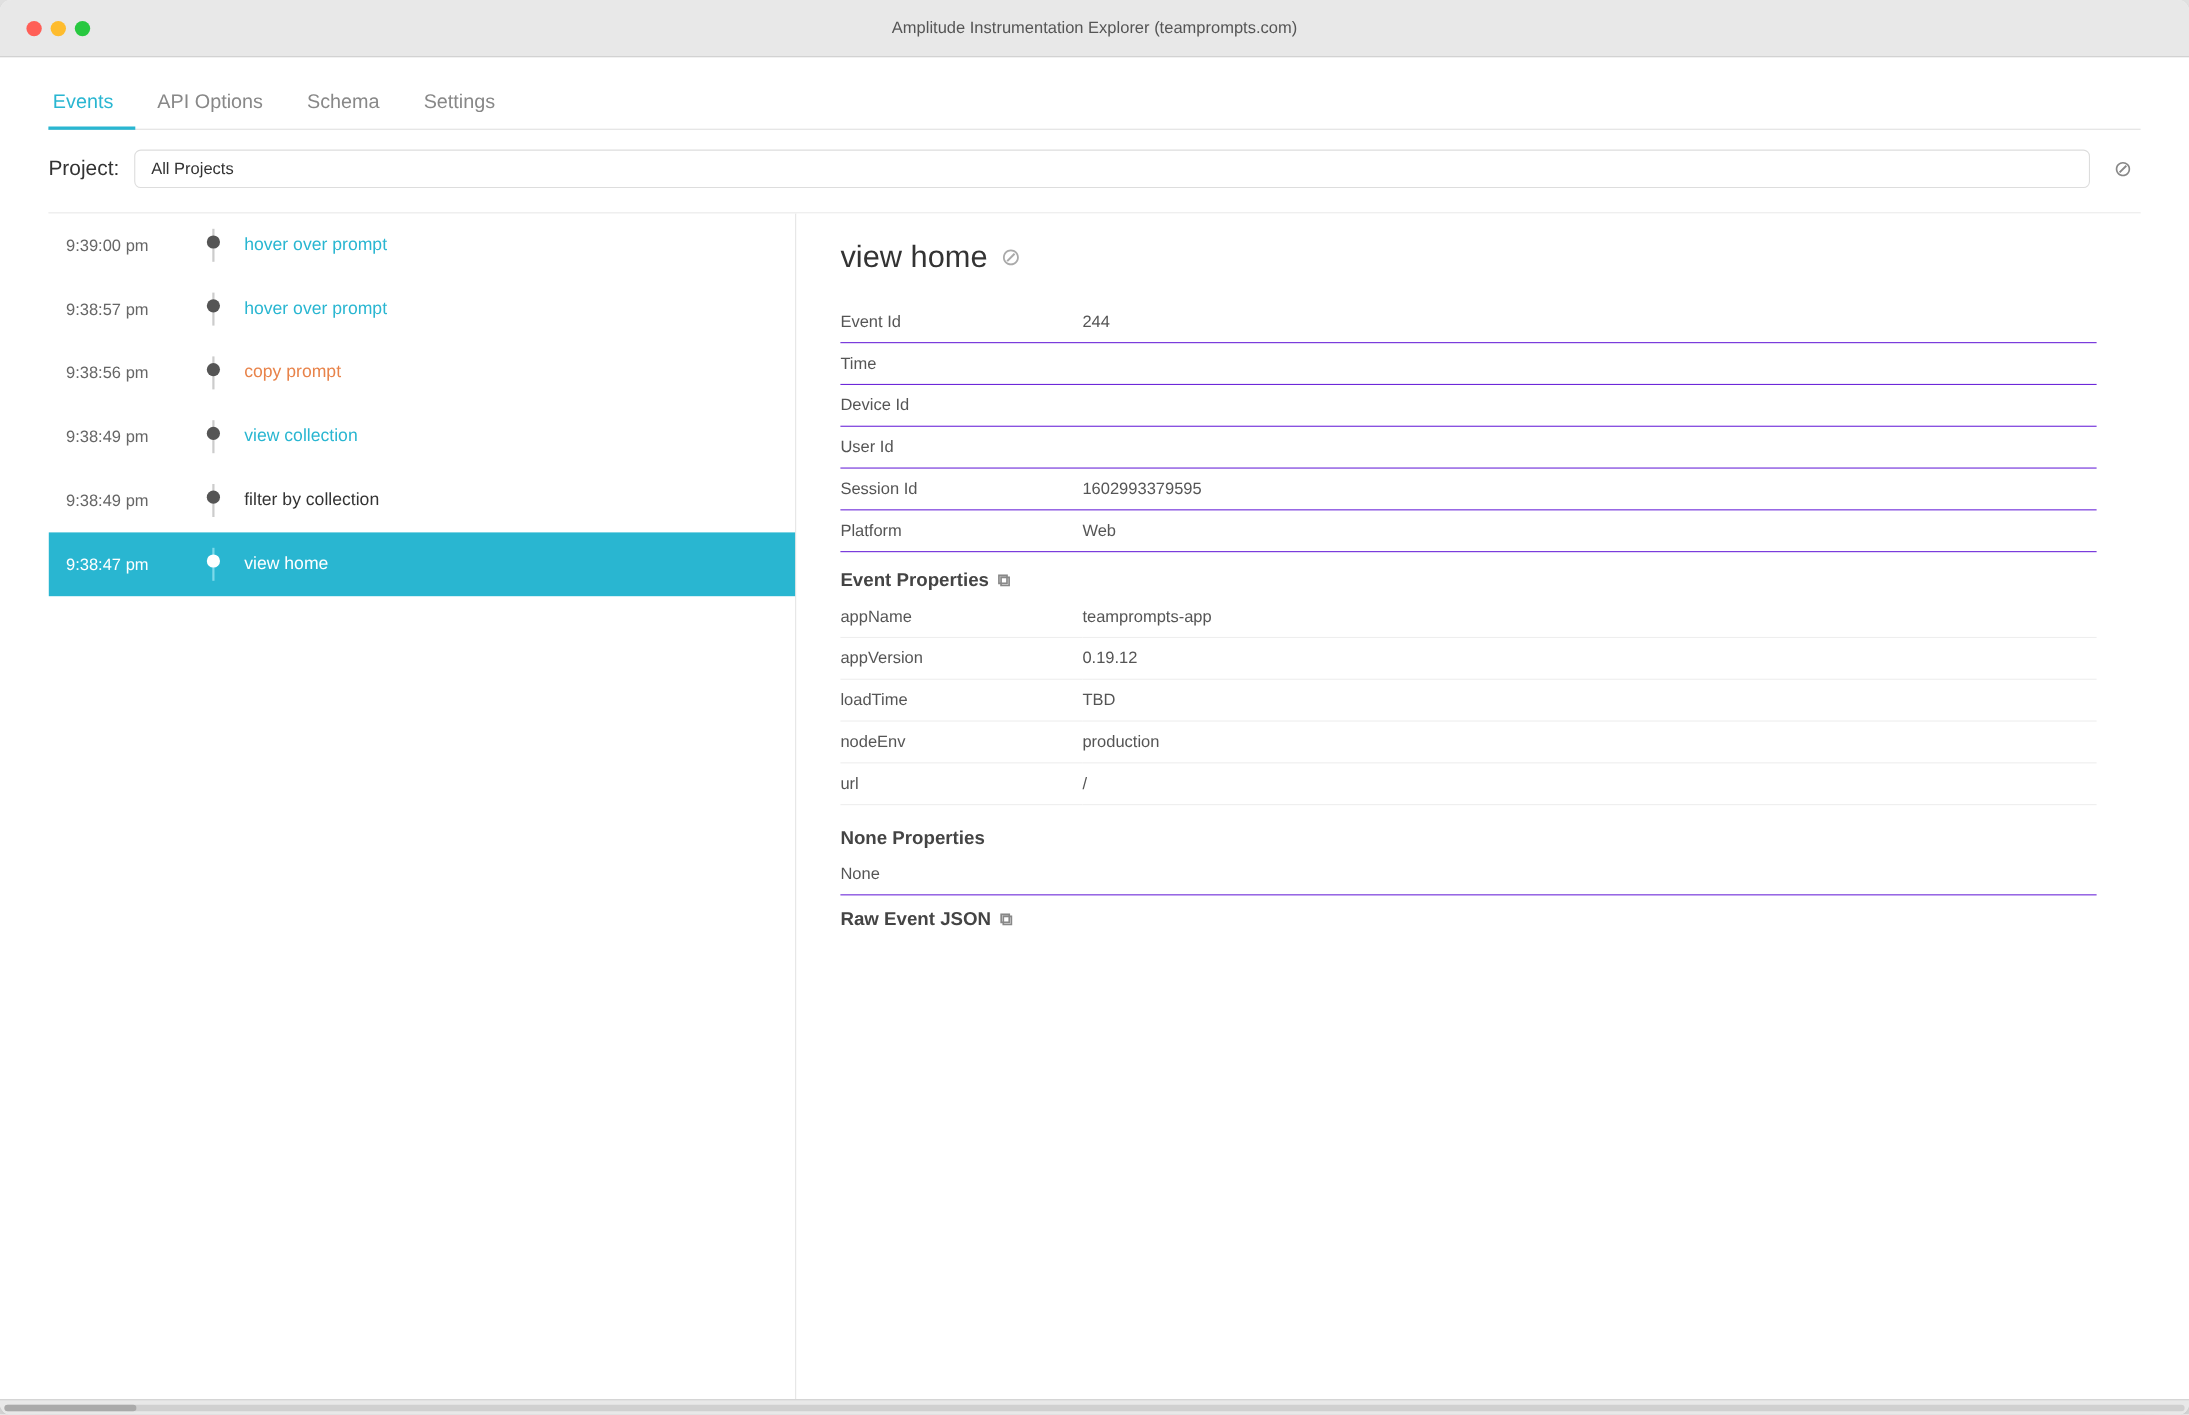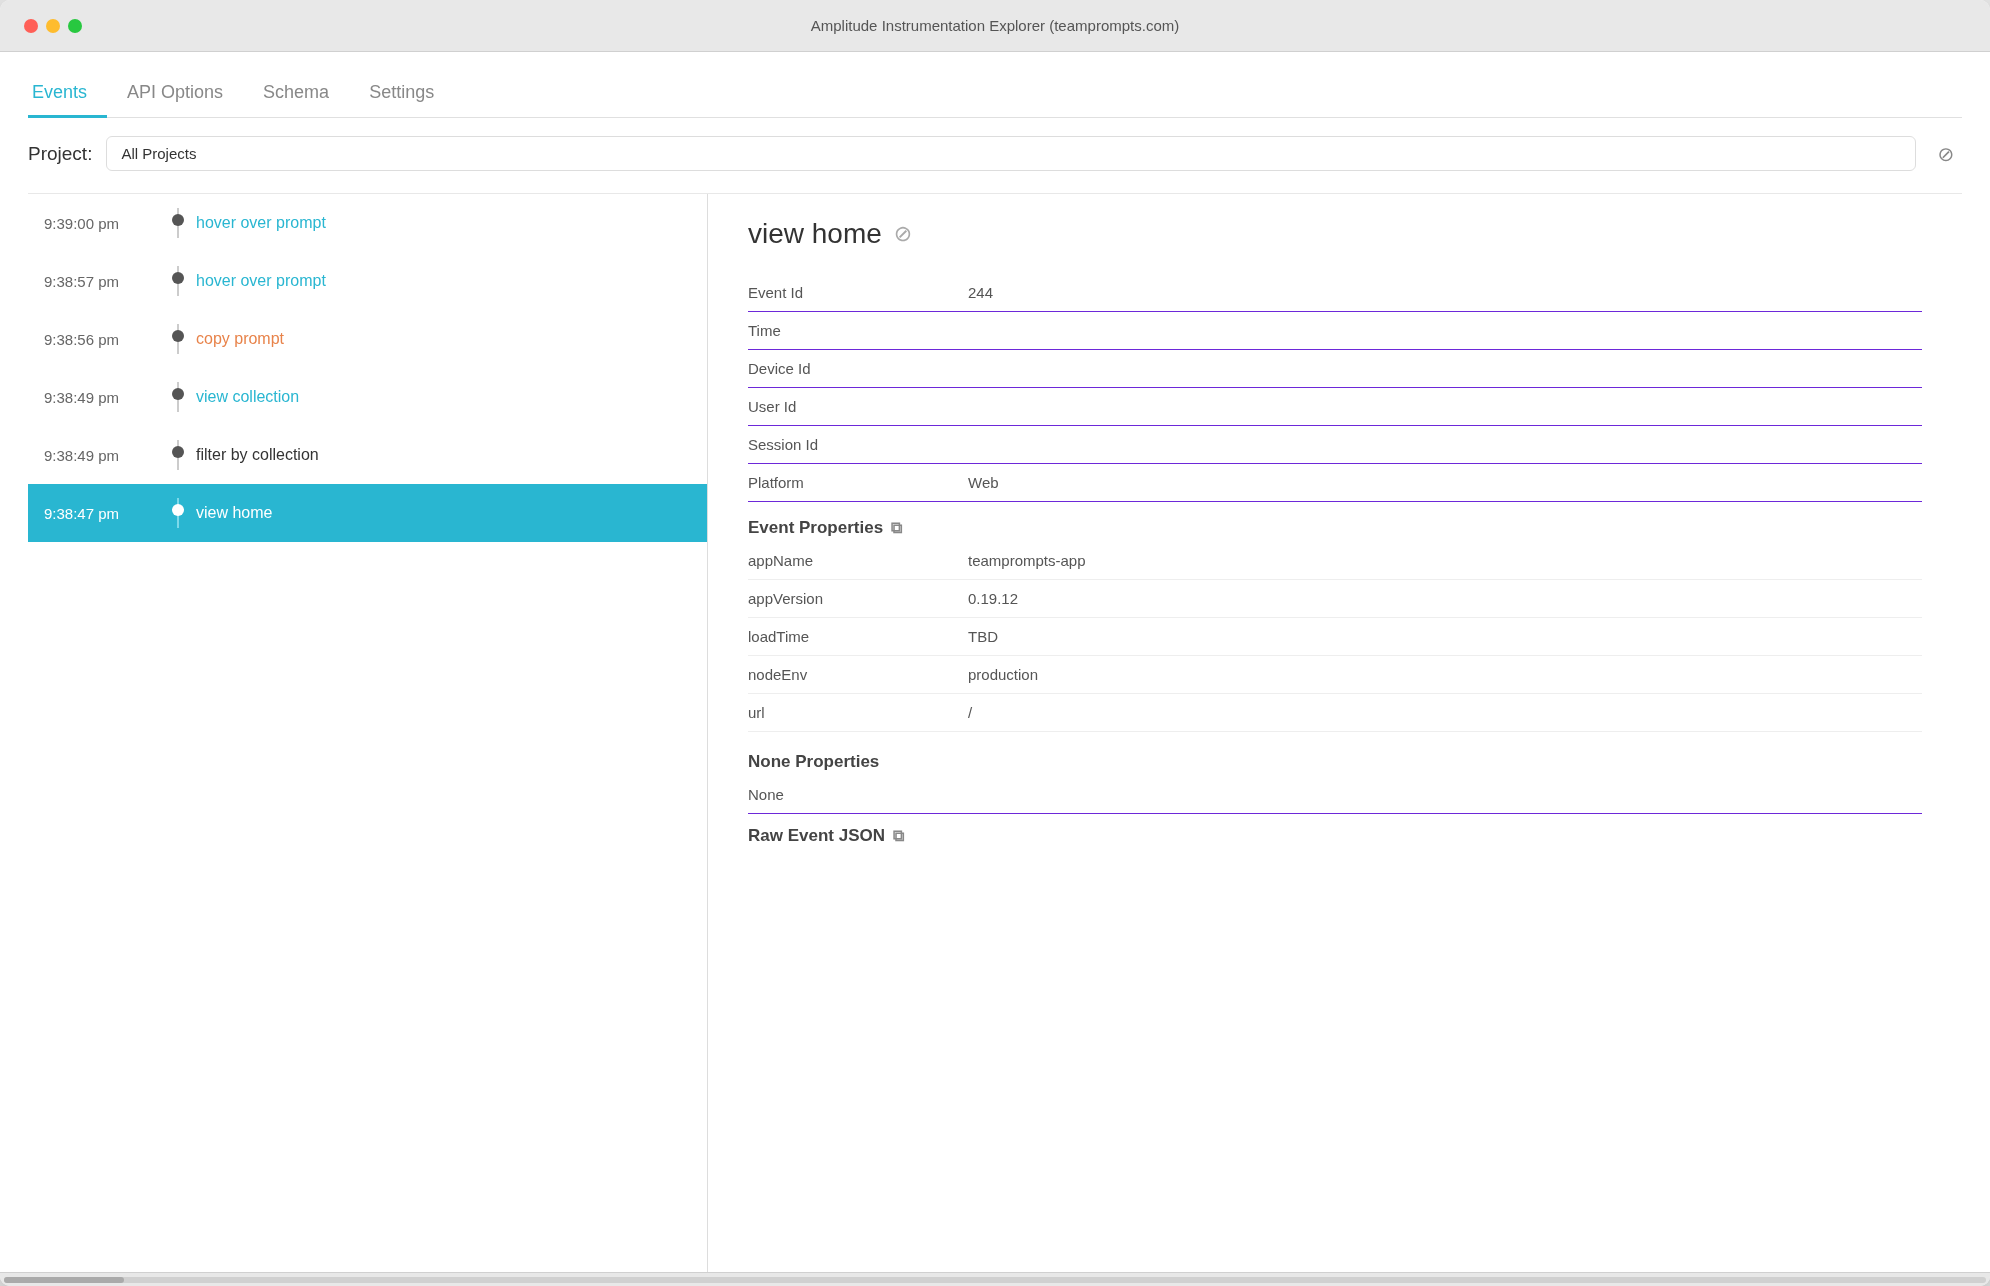--- a/index.html
+++ b/index.html
@@ -57,21 +57,21 @@
       color: #555;
       font-weight: 400;
     }
 
     
     .app-body {
       flex: 1;
       display: flex;
       flex-direction: column;
       background: #ffffff;
-      padding: 0 28px;
+      padding: 0 44px;
       overflow: hidden;
     }
 
     
     .tabs {
       display: flex;
       gap: 0;
       padding-top: 20px;
       border-bottom: 1px solid #e0e0e0;
       margin-bottom: 18px;
@@ -202,21 +202,21 @@
       flex-shrink: 0;
     }
 
     .event-row.selected .timeline-dot {
       background: #fff;
     }
 
     .event-name {
       font-size: 16px;
       color: #333;
-      margin-left: 4px;
+      margin-left: 14px;
     }
 
     .event-name.cyan { color: #29b6d1; }
     .event-name.orange { color: #e8834a; }
 
     .event-row.selected .event-name {
       color: #fff;
     }
 
     
@@ -448,20 +448,21 @@
           <span class="detail-value"></span>
         </div>
 
         <div class="detail-row">
           <span class="detail-key">User Id</span>
           <span class="detail-value"></span>
         </div>
 
         <div class="detail-row">
           <span class="detail-key">Session Id</span>
+          <span class="detail-value">1602993379595</span>
         </div>
 
         <div class="detail-row">
           <span class="detail-key">Platform</span>
           <span class="detail-value">Web</span>
         </div>
 
         <div class="detail-heading">
           <span>Event Properties</span>
           <span class="copy-icon">⧉</span>

